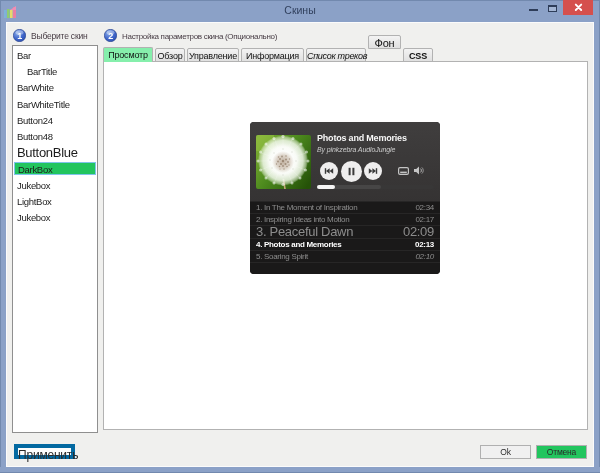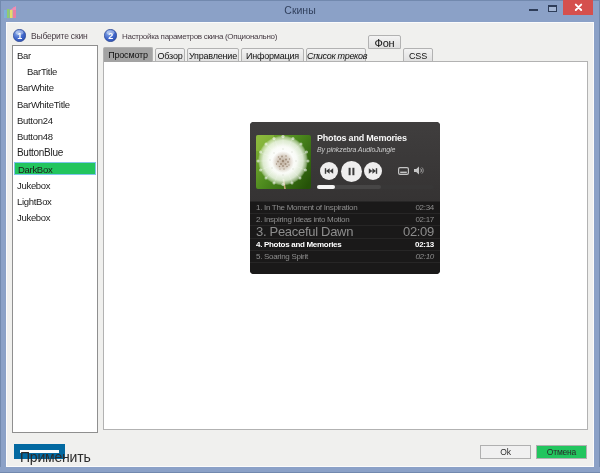--- a/index.html
+++ b/index.html
@@ -57,39 +57,39 @@
 <div class="abs" style="left:122px;top:31.5px;font-size:8px;letter-spacing:-0.3px;color:#473c44;">Настройка параметров скина (Опционально)</div>
 
 <div class="abs" style="left:12px;top:45px;width:86px;height:388px;background:#ffffff;border:1px solid #8f8f8f;">
   <div style="padding-top:2px;">
     <div style="height:16.2px;line-height:16.2px;padding-left:4px;font-size:9.5px;letter-spacing:-0.3px;color:#1c1c1c;">Bar</div>
     <div style="height:16.2px;line-height:16.2px;padding-left:14px;font-size:9.5px;letter-spacing:-0.3px;color:#1c1c1c;">BarTitle</div>
     <div style="height:16.2px;line-height:16.2px;padding-left:4px;font-size:9.5px;letter-spacing:-0.3px;color:#1c1c1c;">BarWhite</div>
     <div style="height:16.2px;line-height:16.2px;padding-left:4px;font-size:9.5px;letter-spacing:-0.3px;color:#1c1c1c;">BarWhiteTitle</div>
     <div style="height:16.2px;line-height:16.2px;padding-left:4px;font-size:9.5px;letter-spacing:-0.3px;color:#1c1c1c;">Button24</div>
     <div style="height:16.2px;line-height:16.2px;padding-left:4px;font-size:9.5px;letter-spacing:-0.3px;color:#1c1c1c;">Button48</div>
-    <div style="height:16.2px;line-height:16.2px;padding-left:4px;font-size:10px;letter-spacing:-0.3px;color:#1c1c1c;">ButtonBlue</div>
+    <div style="height:16.2px;line-height:16.2px;padding-left:4px;font-size:13px;letter-spacing:-0.3px;color:#1c1c1c;">ButtonBlue</div>
     <div style="height:16.2px;">
         <div style="height:13.5px;line-height:13px;padding-left:3px;font-size:9.5px;letter-spacing:-0.3px;color:#1c1c1c;background:#22c55e;border:1px solid #7fc3ea;margin:0.5px 1px 0;">DarkBox</div>
       </div>
     <div style="height:16.2px;line-height:16.2px;padding-left:4px;font-size:9.5px;letter-spacing:-0.3px;color:#1c1c1c;">Jukebox</div>
     <div style="height:16.2px;line-height:16.2px;padding-left:4px;font-size:9.5px;letter-spacing:-0.3px;color:#1c1c1c;">LightBox</div>
     <div style="height:16.2px;line-height:16.2px;padding-left:4px;font-size:9.5px;letter-spacing:-0.3px;color:#1c1c1c;">Jukebox</div>
   </div>
 </div>
 
 <div class="abs" style="left:103px;top:61px;width:485px;height:369px;background:#ffffff;border:1px solid #b2b2b2;"></div>
 
-<div class="abs" style="left:103px;top:47px;width:50px;height:15px;background:#a3a3a3;border:1px solid #b2b2b2;border-bottom:none;border-radius:2px 2px 0 0;text-align:center;font-size:9px;letter-spacing:-0.2px;white-space:nowrap;color:#111;line-height:15px;z-index:3;">Просмотр</div>
+<div class="abs" style="left:103px;top:47px;width:50px;height:15px;background:#86efac;border:1px solid #b2b2b2;border-bottom:none;border-radius:2px 2px 0 0;text-align:center;font-size:9px;letter-spacing:-0.2px;white-space:nowrap;color:#111;line-height:15px;z-index:3;">Просмотр</div>
 <div class="abs" style="left:155px;top:48px;width:30px;height:14px;background:linear-gradient(#f3f3f3,#e0e0e0);border:1px solid #b2b2b2;border-radius:2px 2px 0 0;text-align:center;font-size:9px;letter-spacing:-0.2px;white-space:nowrap;color:#111;line-height:14px;">Обзор</div>
 <div class="abs" style="left:187px;top:48px;width:52px;height:14px;background:linear-gradient(#f3f3f3,#e0e0e0);border:1px solid #b2b2b2;border-radius:2px 2px 0 0;text-align:center;font-size:9px;letter-spacing:-0.2px;white-space:nowrap;color:#111;line-height:14px;">Управление</div>
 <div class="abs" style="left:241px;top:48px;width:63px;height:14px;background:linear-gradient(#f3f3f3,#e0e0e0);border:1px solid #b2b2b2;border-radius:2px 2px 0 0;text-align:center;font-size:9px;letter-spacing:-0.2px;white-space:nowrap;color:#111;line-height:14px;">Информация</div>
 <div class="abs" style="left:306px;top:48px;width:60px;height:14px;background:linear-gradient(#f3f3f3,#e0e0e0);border:1px solid #b2b2b2;border-radius:2px 2px 0 0;text-align:center;font-size:9px;letter-spacing:-0.3px;white-space:nowrap;color:#111;line-height:14px;font-style:italic;">Список треков</div>
 <div class="abs" style="left:368px;top:35px;width:33px;height:14px;background:linear-gradient(#f3f3f3,#e0e0e0);border:1px solid #b2b2b2;border-radius:2px 2px 0 0;text-align:center;font-size:11px;letter-spacing:-0.2px;white-space:nowrap;color:#111;line-height:14px;">Фон</div>
-<div class="abs" style="left:403px;top:48px;width:30px;height:14px;background:linear-gradient(#f3f3f3,#e0e0e0);border:1px solid #b2b2b2;border-radius:2px 2px 0 0;text-align:center;font-size:9px;letter-spacing:-0.2px;white-space:nowrap;color:#111;line-height:14px;">CSS</div>
+<div class="abs" style="left:403px;top:48px;width:30px;height:14px;background:linear-gradient(#f3f3f3,#e0e0e0);border:1px solid #b2b2b2;border-radius:2px 2px 0 0;text-align:center;font-size:9px;letter-spacing:-0.2px;white-space:nowrap;color:#111;line-height:14px;font-weight:bold;">CSS</div>
 
 <div class="abs" style="left:250px;top:122px;width:190px;height:152px;background:#1d1c1c;border-radius:4px;z-index:4;overflow:hidden;">
 
   <div class="abs" style="left:0;top:0;width:190px;height:79px;background:linear-gradient(#403e3e,#353333);"></div>
 
   <svg class="abs" style="left:6px;top:13px;border-radius:2px;" width="55" height="54" viewBox="0 0 55 54">
     <defs>
       <linearGradient id="grn" x1="0" y1="0.15" x2="1" y2="0.85">
         <stop offset="0" stop-color="#7fae33"></stop>
         <stop offset="0.45" stop-color="#4d8a1e"></stop>
@@ -224,15 +224,15 @@
   <div class="abs" style="left:0;top:79px;width:190px;height:73px;background:#1a1919;">
     <div style="height:12.2px;line-height:12.2px;border-top:1px solid #272626;font-size:8px;letter-spacing:-0.3px;color:#8d8d8d;padding:0 6px;position:relative;">1. In The Moment of Inspiration<span style="position:absolute;right:6px;">02:34</span></div>
     <div style="height:12.2px;line-height:12.2px;border-top:1px solid #272626;font-size:8px;letter-spacing:-0.3px;color:#8d8d8d;padding:0 6px;position:relative;">2. Inspiring Ideas into Motion<span style="position:absolute;right:6px;">02:17</span></div>
     <div style="height:12.2px;line-height:12.2px;border-top:1px solid #272626;font-size:13px;letter-spacing:-0.3px;color:#8d8d8d;padding:0 6px;position:relative;">3. Peaceful Dawn<span style="position:absolute;right:6px;">02:09</span></div>
     <div style="height:12.2px;line-height:12.2px;border-top:1px solid #272626;font-size:8px;letter-spacing:-0.3px;color:#ffffff;font-weight:bold;padding:0 6px;position:relative;">4. Photos and Memories<span style="position:absolute;right:6px;">02:13</span></div>
     <div style="height:12.2px;line-height:12.2px;border-top:1px solid #272626;font-size:8px;letter-spacing:-0.3px;color:#8d8d8d;padding:0 6px;position:relative;">5. Soaring Spirit<span style="position:absolute;right:6px;font-style:italic;">02:10</span></div>
     <div style="height:0;border-top:1px solid #272626;"></div>
   </div>
 </div>
 
-<div class="abs" style="left:14px;top:444px;width:51px;height:15px;background:#fdfdfd;border:6px solid #0369a1;text-align:center;font-size:14px;letter-spacing:-0.2px;color:#2b2b2b;line-height:14px;">Применить</div>
+<div class="abs" style="left:14px;top:444px;width:61px;height:15px;background:#fdfdfd;border:4px solid #0369a1;text-align:center;font-size:12px;letter-spacing:-0.2px;color:#2b2b2b;line-height:14px;">Применить</div>
 <div class="abs" style="left:480px;top:445px;width:51px;height:14px;background:#f0f0f0;border:1px solid #b0b0b0;text-align:center;font-size:8.5px;letter-spacing:-0.2px;color:#2b2b2b;line-height:13px;">Ok</div>
 <div class="abs" style="left:536px;top:445px;width:51px;height:14px;background:#22c55e;border:1px solid #b0b0b0;text-align:center;font-size:8.5px;letter-spacing:-0.2px;color:#2b2b2b;line-height:13px;">Отмена</div>
 
 </body></html>

